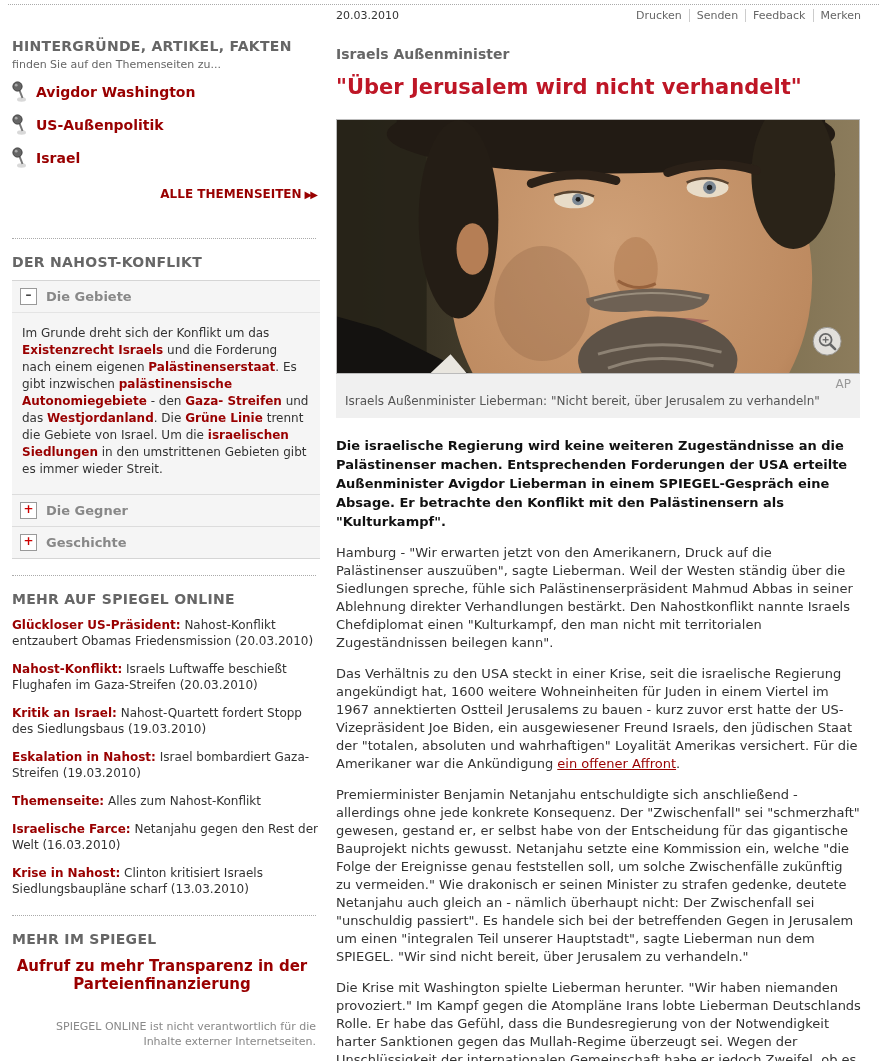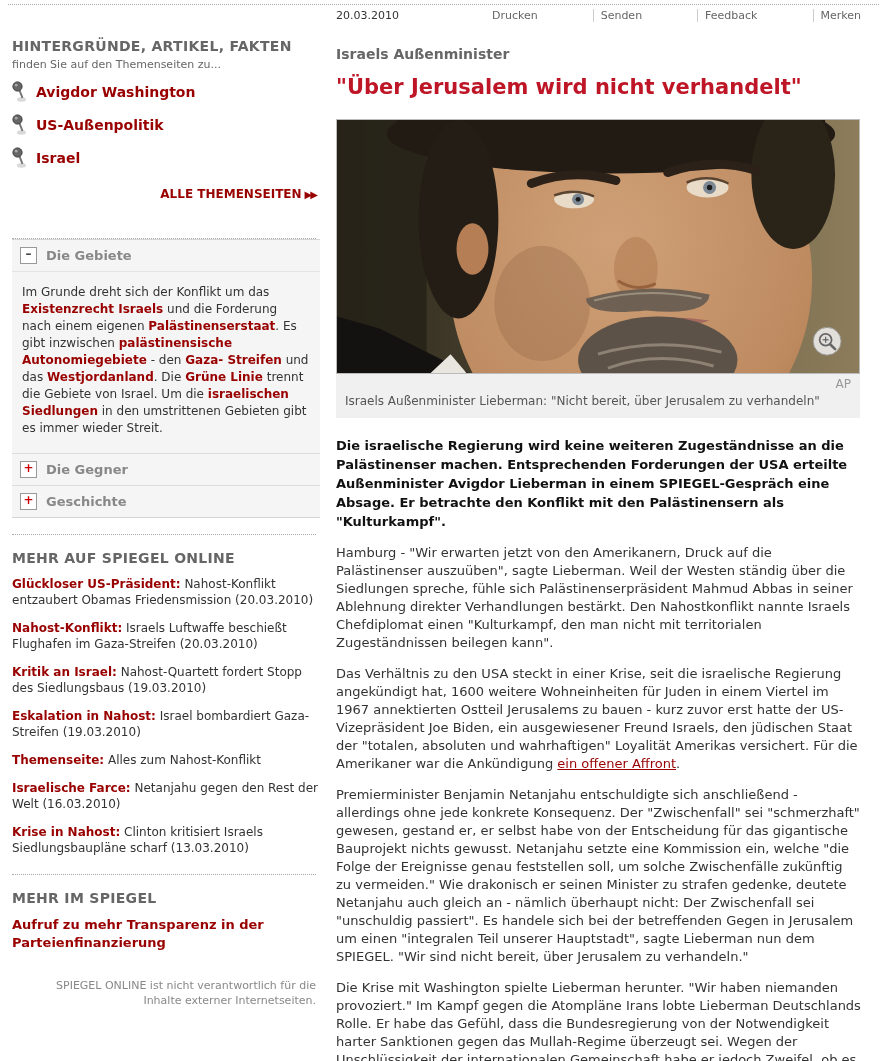--- a/index.html
+++ b/index.html
@@ -27,29 +27,29 @@
   .acc-box{width:15px;height:15px;background:#fff;border:1px solid #999;font-size:12px;line-height:13px;
            text-align:center;font-weight:bold;margin-right:9px;flex:none;}
   .acc-box.minus{color:#444;}
   .acc-box.plus{color:#c00;}
   .acc-label{font-size:13px;font-weight:bold;color:#888;}
   .acc-content{padding:12px 10px 16px 10px;font-size:12px;line-height:17px;color:#333;border-top:1px solid #e4e4e4;}
   .gebiete .seg-link{color:#990000;font-weight:bold;cursor:pointer;}
 
   .news-item{font-size:12px;line-height:16px;color:#333;margin:0 4px 12px 0;}
   .news-lead{color:#990000;font-weight:bold;cursor:pointer;}
-  .internet-link{font-size:13px;font-weight:bold;color:#990000;line-height:18px;margin:8px 10px 0 0;cursor:pointer;}
+  .internet-link{font-size:15px;font-weight:bold;color:#990000;line-height:18px;margin:8px 10px 0 0;cursor:pointer;text-align:center;}
   .disclaimer{font-size:11px;line-height:15px;color:#888;text-align:right;margin:26px 6px 20px 40px;}
 
   
   .main{width:540px;margin-left:14px;flex:none;}
   .main-header{display:flex;justify-content:space-between;align-items:baseline;margin-top:4px;width:525px;}
   .date{font-size:11px;color:#333;}
   .hlinks{font-size:11px;color:#666;}
-  .hlinks span{cursor:pointer;padding:0 7px;margin-left:48px;}
+  .hlinks span{cursor:pointer;padding:0 7px;}
   .hlinks span + span{border-left:1px solid #ccc;}
   .hlinks span:last-child{padding-right:0;}
   .kicker{font-size:14px;font-weight:bold;color:#666;margin:24px 0 0 0;}
   .headline{font-size:21px;font-weight:bold;color:#be1626;margin:13px 0 0 0;}
   .photo-wrap{position:relative;width:524px;height:255px;margin-top:20px;border:1px solid #bbb;box-sizing:border-box;cursor:pointer;}
   .photo-wrap svg{display:block;width:100%;height:100%;}
   .caption-block{width:524px;background:#f0f0f0;padding:3px 9px 10px 9px;box-sizing:border-box;}
   .credit{font-size:12px;color:#999;text-align:right;}
   .caption{font-size:12px;color:#555;margin-top:3px;}
   .lead{font-size:13px;line-height:19px;font-weight:bold;color:#111;margin:18px 0 0 0;width:525px;}
@@ -94,20 +94,21 @@
           <circle cx="4.2" cy="4.2" r="1.4" fill="#aaa"></circle>
         </svg>
         <span class="topic-link">Israel</span>
       </div>
 
       <div class="all-link-row">
         <span class="all-link">ALLE THEMENSEITEN</span><span class="all-arrow">▶▶</span>
       </div>
 
       <div class="sb-sep"></div>
+      <div class="sb-heading2">DER NAHOST-KONFLIKT</div>
 
       <div class="accordion">
         <div class="acc-row first">
           <span class="acc-box minus">–</span>
           <span class="acc-label">Die Gebiete</span>
         </div>
         <div class="acc-content gebiete"><span>Im Grunde dreht sich der Konflikt um das </span><span class="seg-link">Existenzrecht Israels</span><span> und die Forderung nach einem eigenen </span><span class="seg-link">Palästinenserstaat</span><span>. Es gibt inzwischen </span><span class="seg-link">palästinensische Autonomiegebiete</span><span> - den </span><span class="seg-link">Gaza- Streifen</span><span> und das </span><span class="seg-link">Westjordanland</span><span>. Die </span><span class="seg-link">Grüne Linie</span><span> trennt die Gebiete von Israel. Um die </span><span class="seg-link">israelischen Siedlungen</span><span> in den umstrittenen Gebieten gibt es immer wieder Streit.</span></div>
         <div class="acc-row">
           <span class="acc-box plus">+</span>
           <span class="acc-label">Die Gegner</span>

